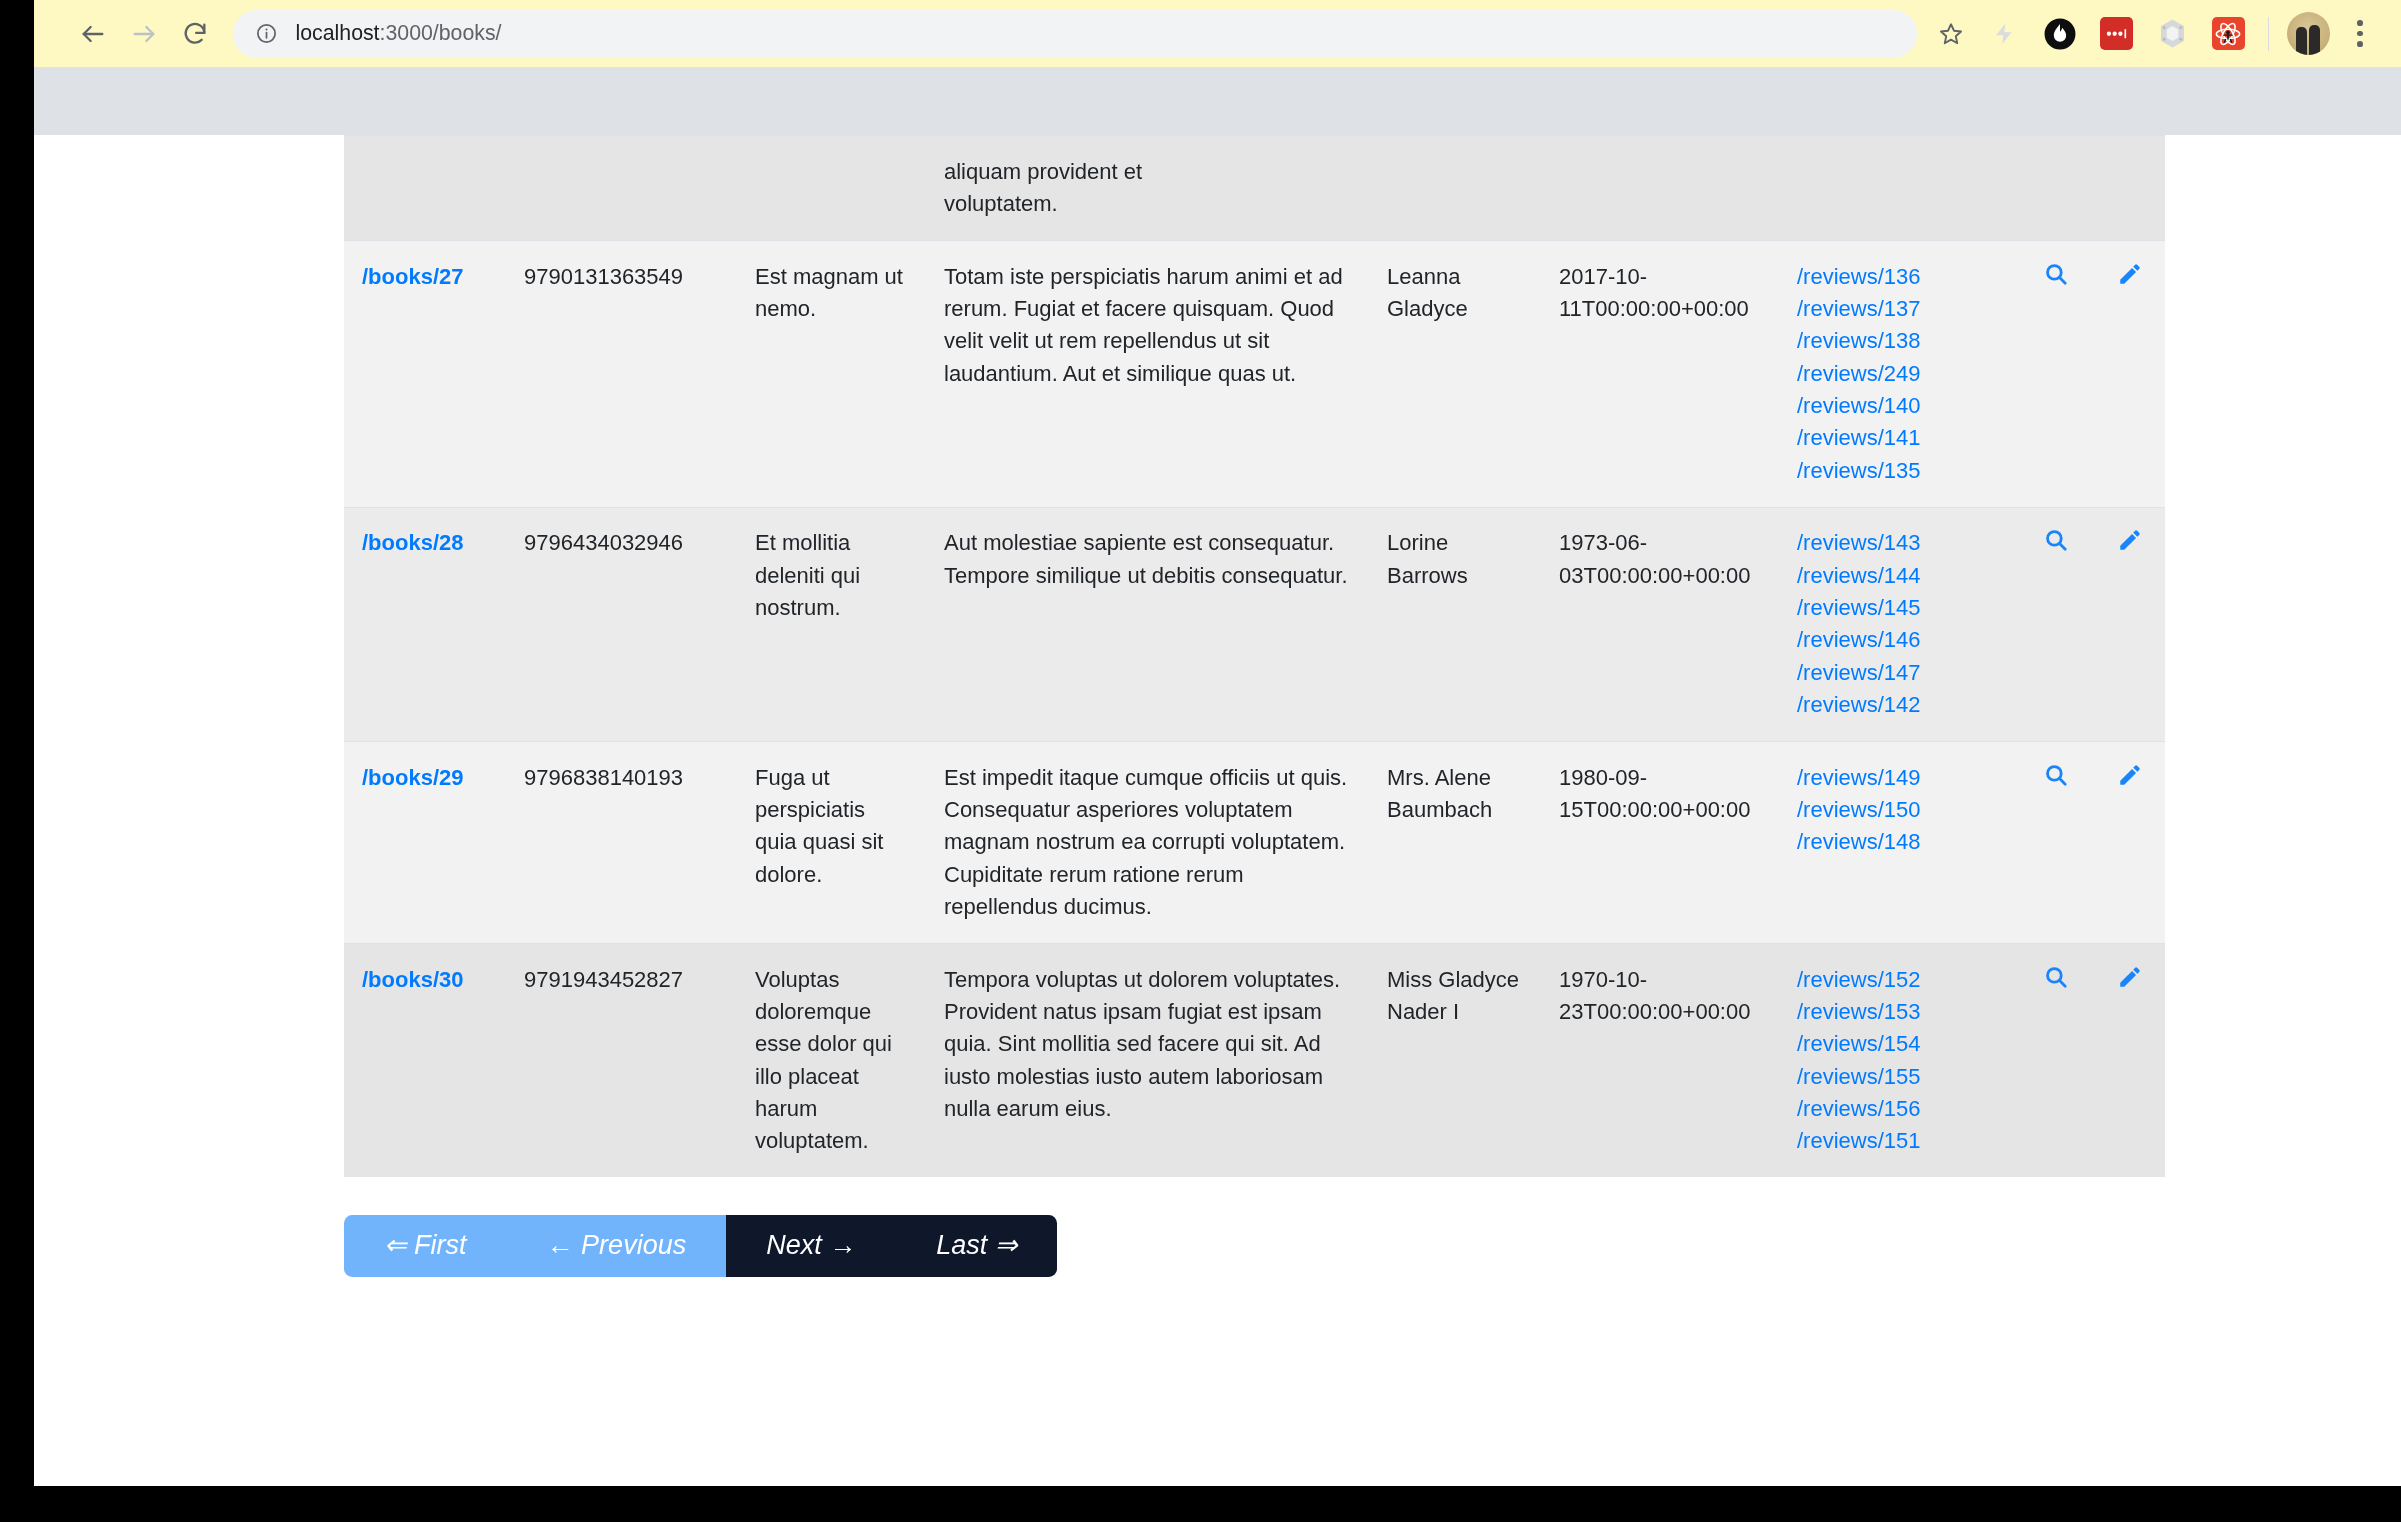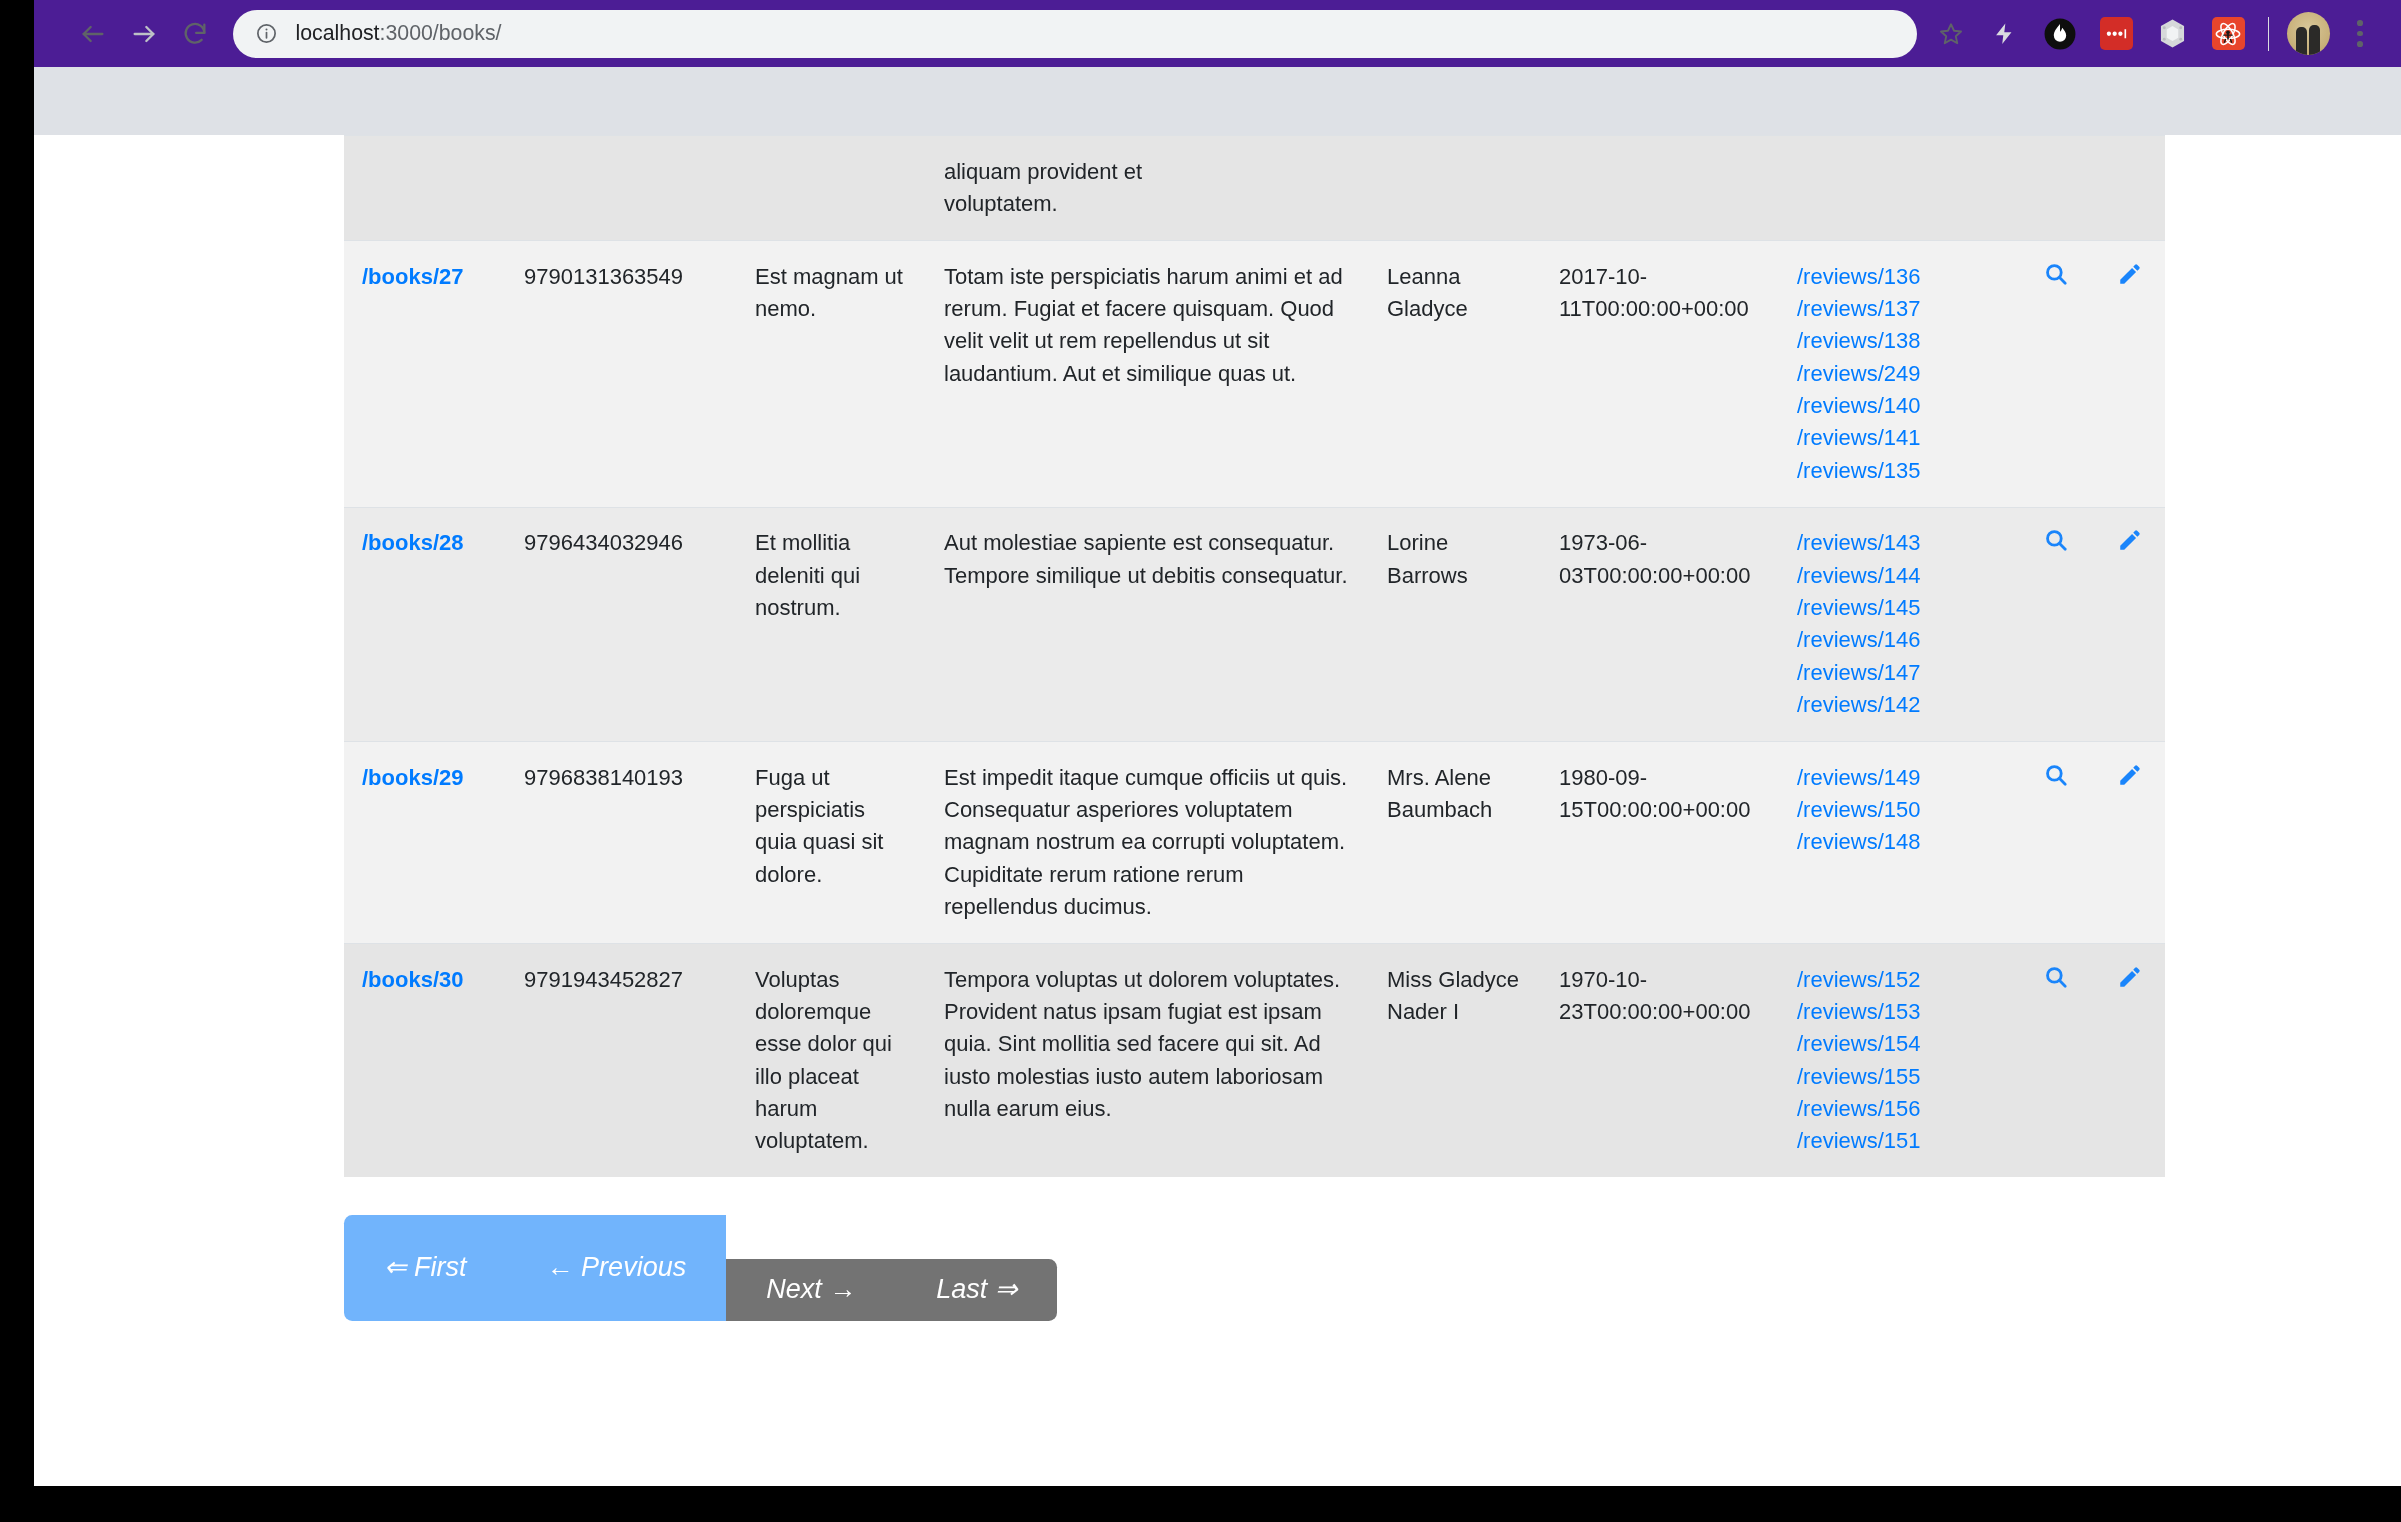--- a/index.html
+++ b/index.html
@@ -90,21 +90,21 @@
     height: 39px;
     display: flex;
     align-items: center;
     justify-content: center;
     color: #3c4043;
   }
 
   .toolbar {
     position: relative;
     height: 67px;
-    background: #4c1d95;
+    background: #fef9c3;
     display: flex;
     align-items: center;
     padding: 0 18px 0 33px;
   }
 
   .nav-btn {
     width: 51px;
     height: 51px;
     display: flex;
     align-items: center;
@@ -294,21 +294,21 @@
     border: none;
     font-family: "Liberation Sans", sans-serif;
     font-size: 27px;
     color: #ffffff;
     padding: 13px 40px;
     cursor: pointer;
     line-height: 1.3;
     font-style: italic;
   }
   .pager button.disabled { background: #71b4fc; }
-  .pager button.active   { background: #737373; margin-top: 44px; }
+  .pager button.active   { background: #0f172a; }
   .pager button:first-child { border-radius: 8.2px 0 0 8.2px; }
   .pager button:last-child  { border-radius: 0 8.2px 8.2px 0; }
 </style>
 </head>
 <body>
 
 <div class="screen">
   <div class="browser">
 
 

